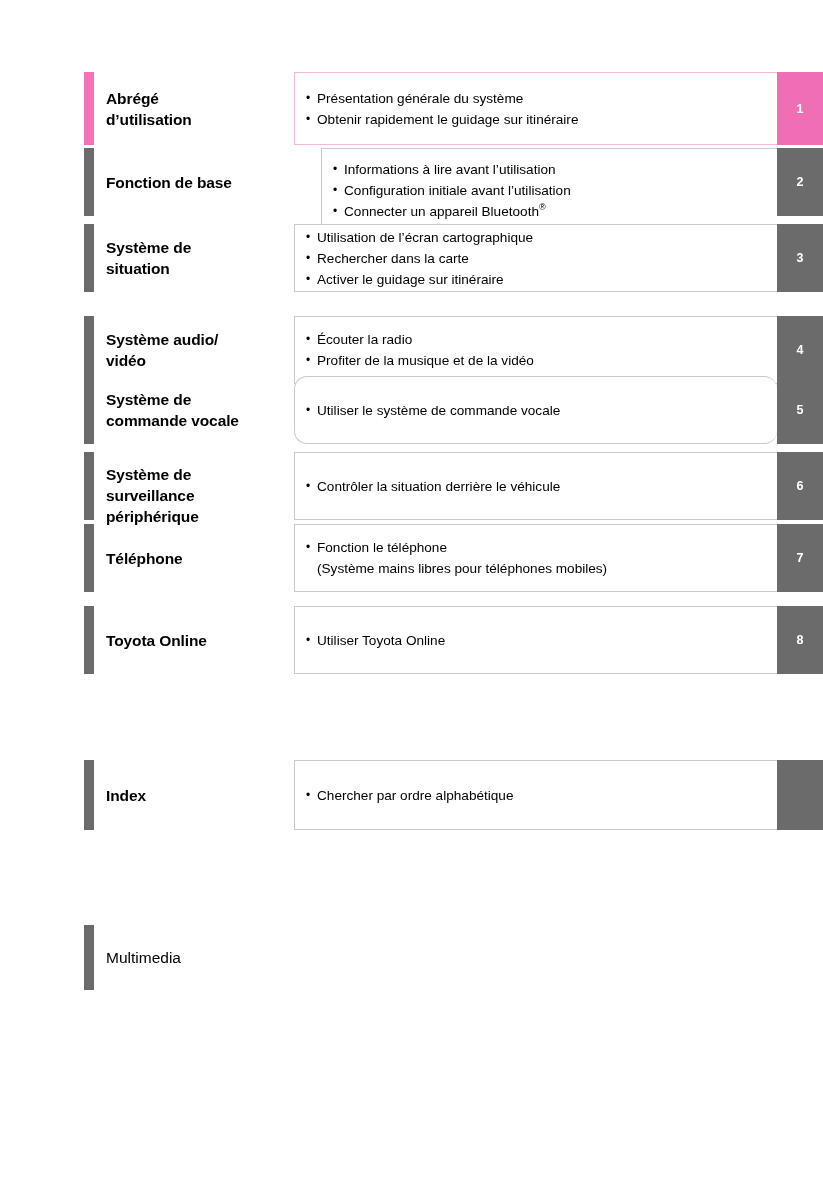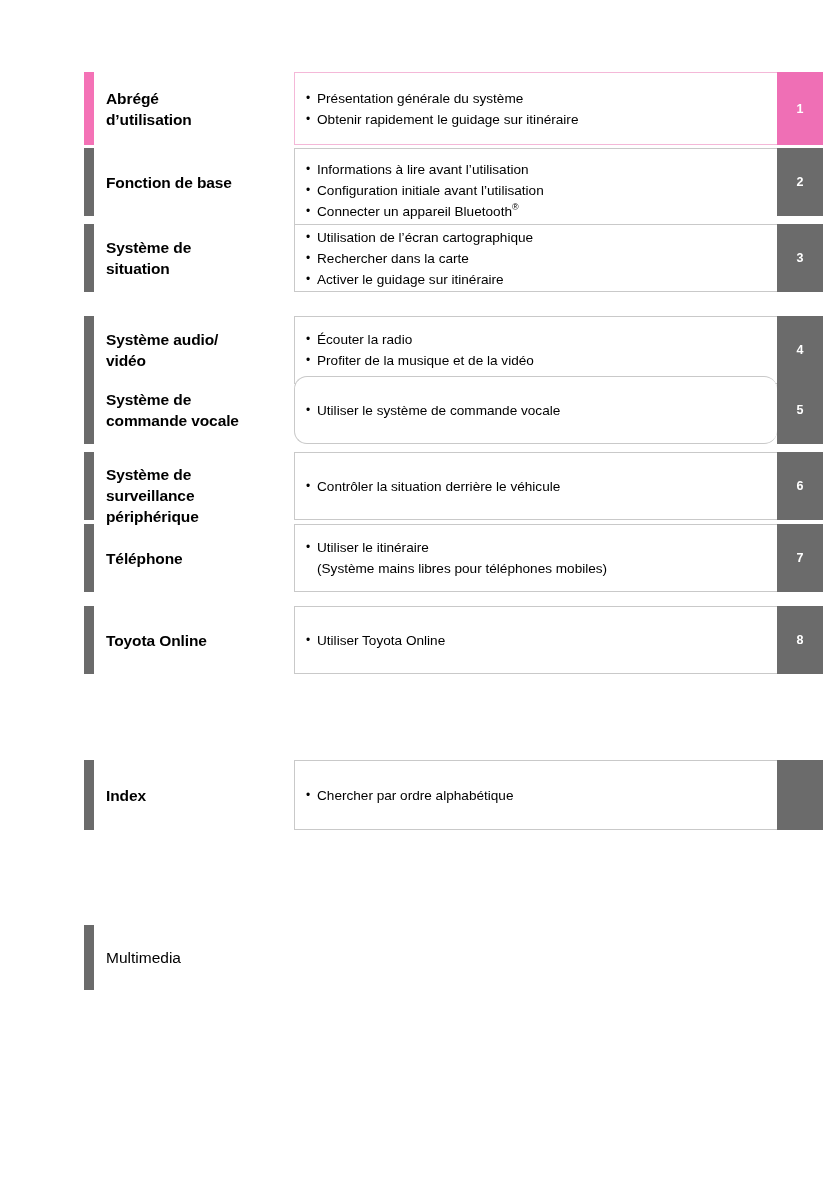--- a/index.html
+++ b/index.html
@@ -159,21 +159,21 @@
     </div>
   </div>
 
   <div class="chapter-row" style="top:148px;height:68px;">
     <div class="side-bar" style="height:68px;"></div>
     <div class="chapter-title" style="height:68px;">
       <div>
         <div>Fonction de base</div>
       </div>
     </div>
-    <div class="content-box" style="height:84px;">
+    <div class="content-box" style="height:84px;margin-left:27px;">
       <div class="bullets">
         <div class="bullet-line">Informations à lire avant l’utilisation</div>
         <div class="bullet-line">Configuration initiale avant l’utilisation</div>
         <div class="bullet-line">Connecter un appareil Bluetooth<sup>®</sup></div>
       </div>
     </div>
     <div class="tab" style="height:68px;">
       <span>2</span>
     </div>
   </div>
@@ -256,21 +256,21 @@
 
   <div class="chapter-row" style="top:524px;height:68px;">
     <div class="side-bar" style="height:68px;"></div>
     <div class="chapter-title" style="height:68px;">
       <div>
         <div>Téléphone</div>
       </div>
     </div>
     <div class="content-box" style="height:68px;">
       <div class="bullets">
-        <div class="bullet-line">Utiliser le itinéraire</div>
+        <div class="bullet-line">Fonction le téléphone</div>
         <div class="bullet-line no-bullet">(Système mains libres pour téléphones mobiles)</div>
       </div>
     </div>
     <div class="tab" style="height:68px;">
       <span>7</span>
     </div>
   </div>
 
   <div class="chapter-row" style="top:606px;height:68px;">
     <div class="side-bar" style="height:68px;"></div>

